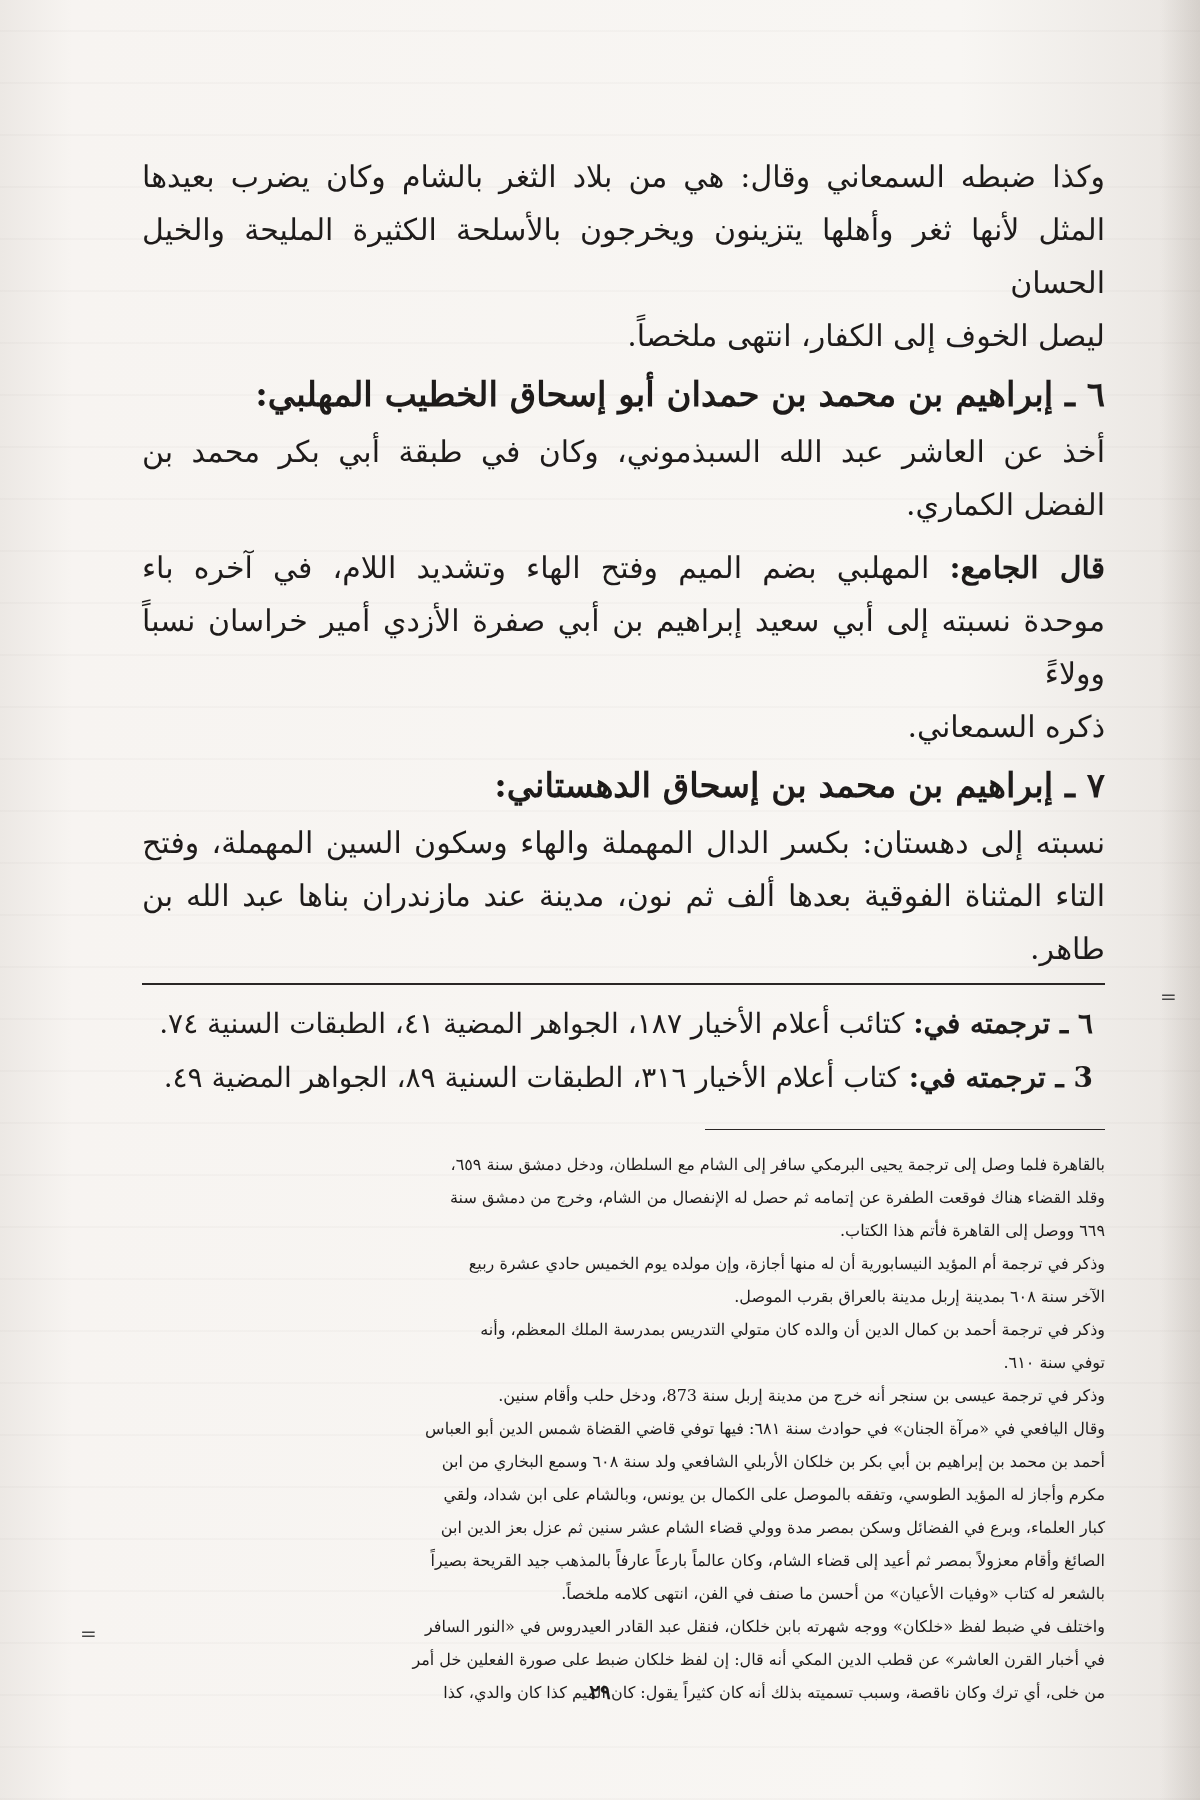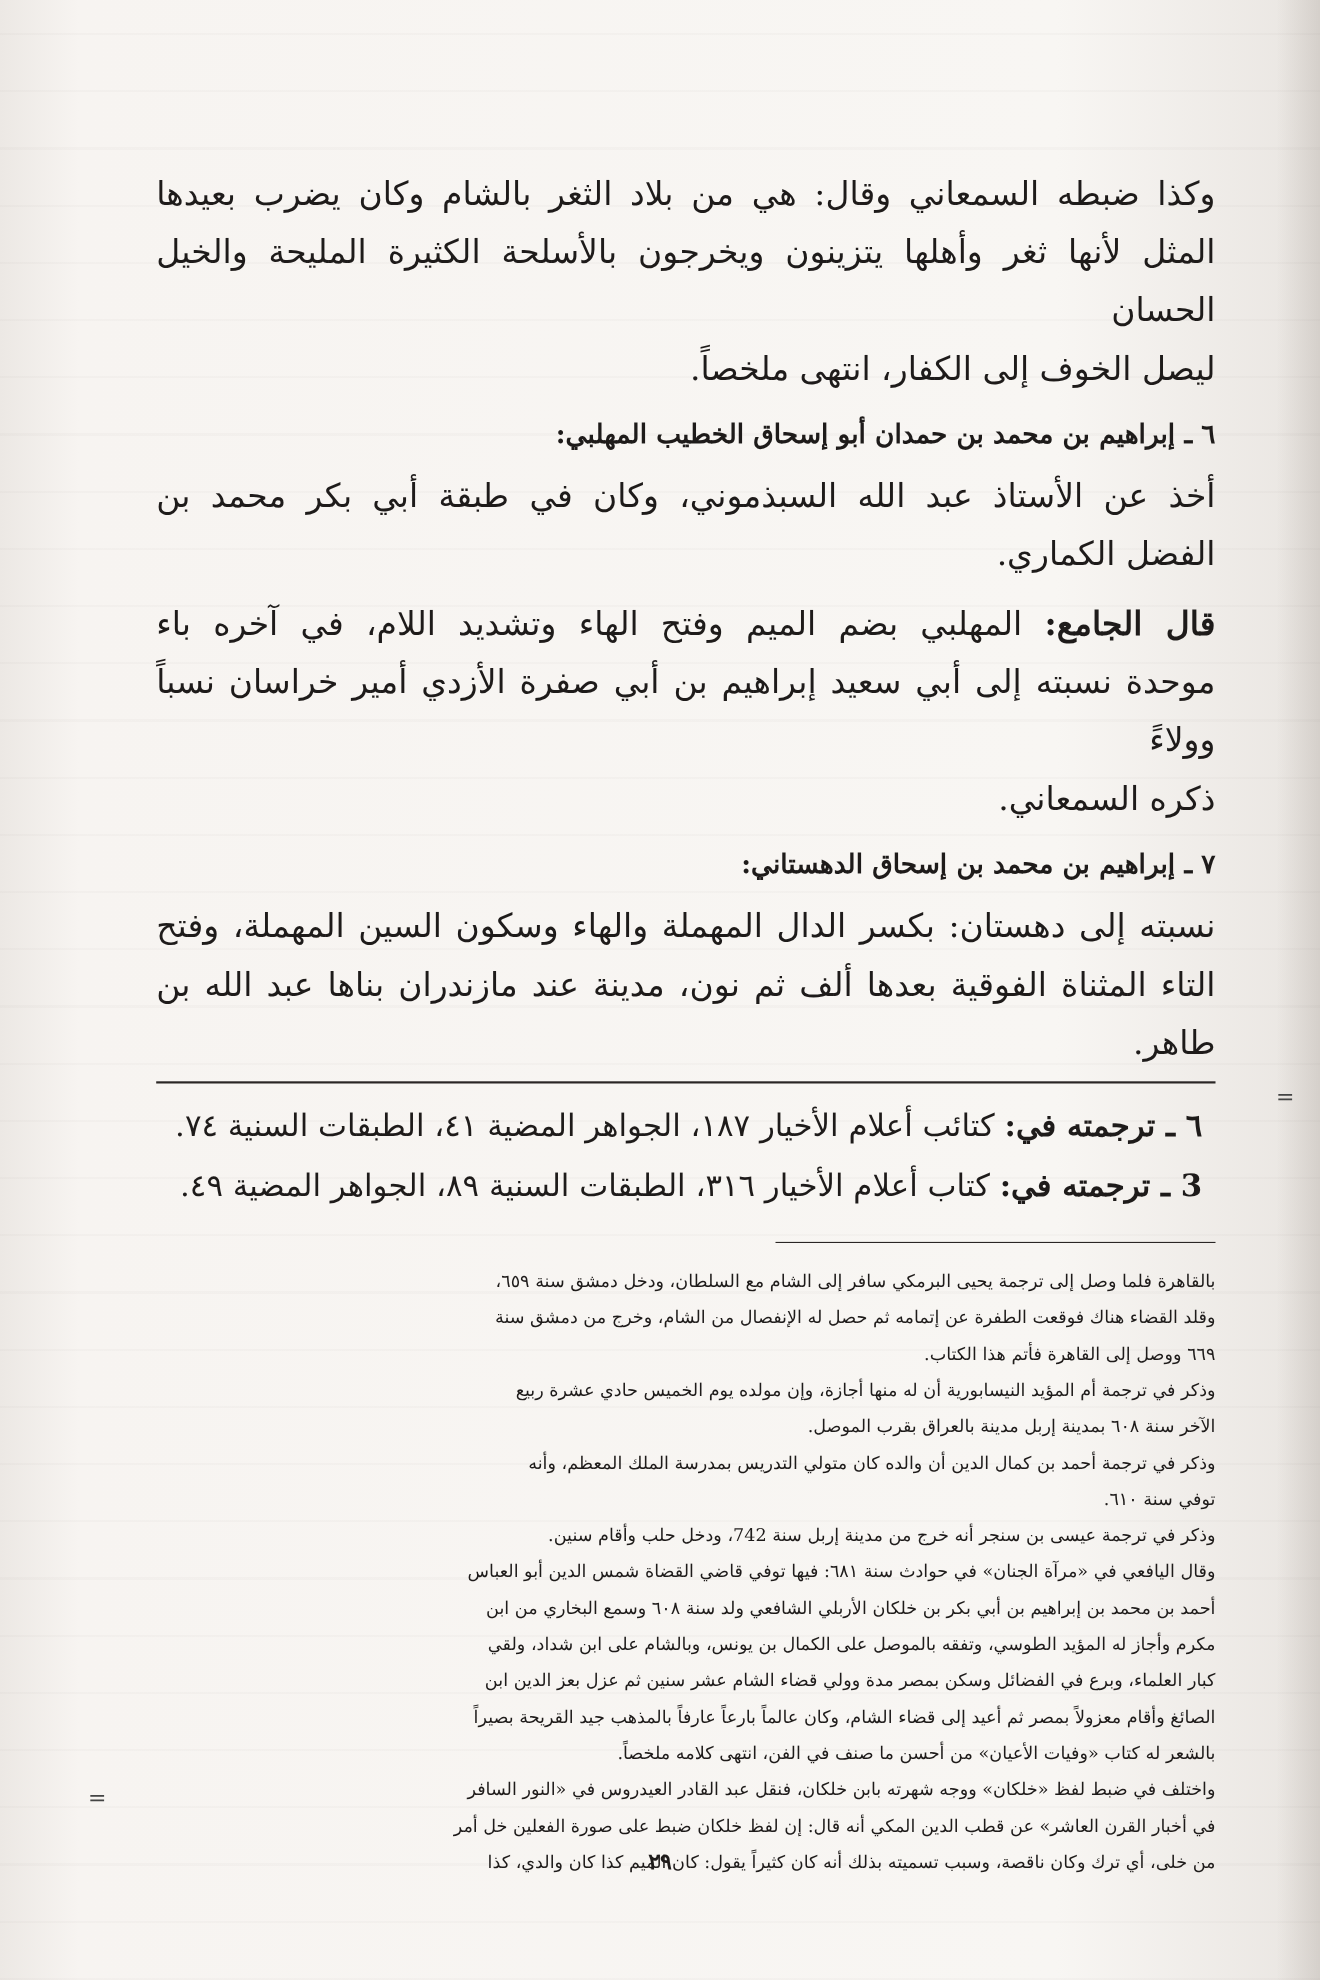--- a/index.html
+++ b/index.html
@@ -25,21 +25,21 @@
   }
   .content {
     position:absolute; left:142px; right:95px; top:150px;
     direction:rtl; text-align:justify;
   }
   .body-line {
     font-size:30px; line-height:53px; margin:0;
     text-align-last:right;
   }
   .full { text-align-last:justify; }
-  .heading { font-weight:bold; font-size:24px; line-height:53px; margin:6px 0 4px 0; }
+  .heading { font-weight:bold; font-size:34px; line-height:53px; margin:6px 0 4px 0; }
   .bold { font-weight:bold; }
   .gap { height:10px; }
   .rule-full {
     border:none; border-top:2px solid #2a2625; margin:8px 0 18px 0;
   }
   .cite { font-size:28px; line-height:42px; margin:12px; }
   .rule-short {
     border:none; border-top:1.5px solid #2a2625; width:400px;
     margin:30px 0 18px auto;
   }
@@ -63,21 +63,21 @@
   <div class="content">
 
     <div>
       <p class="body-line full">وكذا ضبطه السمعاني وقال: هي من بلاد الثغر بالشام وكان يضرب بعيدها</p>
       <p class="body-line full">المثل لأنها ثغر وأهلها يتزينون ويخرجون بالأسلحة الكثيرة المليحة والخيل الحسان</p>
       <p class="body-line">ليصل الخوف إلى الكفار، انتهى ملخصاً.</p>
     </div>
 
     <div>
       <p class="heading">٦ ـ إبراهيم بن محمد بن حمدان أبو إسحاق الخطيب المهلبي:</p>
-      <p class="body-line full">أخذ عن الأستاذ عبد الله السبذموني، وكان في طبقة أبي بكر محمد بن</p>
+      <p class="body-line full">أخذ عن العاشر عبد الله السبذموني، وكان في طبقة أبي بكر محمد بن</p>
       <p class="body-line">الفضل الكماري.</p>
       <div class="gap"></div>
       <p class="body-line full"><span class="bold">قال الجامع:</span> <span>المهلبي بضم الميم وفتح الهاء وتشديد اللام، في آخره باء</span></p>
       <p class="body-line full">موحدة نسبته إلى أبي سعيد إبراهيم بن أبي صفرة الأزدي أمير خراسان نسباً وولاءً</p>
       <p class="body-line">ذكره السمعاني.</p>
     </div>
 
     <div>
       <p class="heading">٧ ـ إبراهيم بن محمد بن إسحاق الدهستاني:</p>
       <p class="body-line full">نسبته إلى دهستان: بكسر الدال المهملة والهاء وسكون السين المهملة، وفتح</p>
@@ -101,21 +101,21 @@
       </p>
       <p class="fn">
         <span class="fn-line">وذكر في ترجمة أم المؤيد النيسابورية أن له منها أجازة، وإن مولده يوم الخميس حادي عشرة ربيع</span>
         <span class="fn-line">الآخر سنة ٦٠٨ بمدينة إربل مدينة بالعراق بقرب الموصل.</span>
       </p>
       <p class="fn">
         <span class="fn-line">وذكر في ترجمة أحمد بن كمال الدين أن والده كان متولي التدريس بمدرسة الملك المعظم، وأنه</span>
         <span class="fn-line">توفي سنة ٦١٠.</span>
       </p>
       <p class="fn">
-        <span class="fn-line">وذكر في ترجمة عيسى بن سنجر أنه خرج من مدينة إربل سنة 742، ودخل حلب وأقام سنين.</span>
+        <span class="fn-line">وذكر في ترجمة عيسى بن سنجر أنه خرج من مدينة إربل سنة 873، ودخل حلب وأقام سنين.</span>
       </p>
       <p class="fn">
         <span class="fn-line">وقال اليافعي في «مرآة الجنان» في حوادث سنة ٦٨١: فيها توفي قاضي القضاة شمس الدين أبو العباس</span>
         <span class="fn-line">أحمد بن محمد بن إبراهيم بن أبي بكر بن خلكان الأربلي الشافعي ولد سنة ٦٠٨ وسمع البخاري من ابن</span>
         <span class="fn-line">مكرم وأجاز له المؤيد الطوسي، وتفقه بالموصل على الكمال بن يونس، وبالشام على ابن شداد، ولقي</span>
         <span class="fn-line">كبار العلماء، وبرع في الفضائل وسكن بمصر مدة وولي قضاء الشام عشر سنين ثم عزل بعز الدين ابن</span>
         <span class="fn-line">الصائغ وأقام معزولاً بمصر ثم أعيد إلى قضاء الشام، وكان عالماً بارعاً عارفاً بالمذهب جيد القريحة بصيراً</span>
         <span class="fn-line">بالشعر له كتاب «وفيات الأعيان» من أحسن ما صنف في الفن، انتهى كلامه ملخصاً.</span>
       </p>
       <p class="fn">

